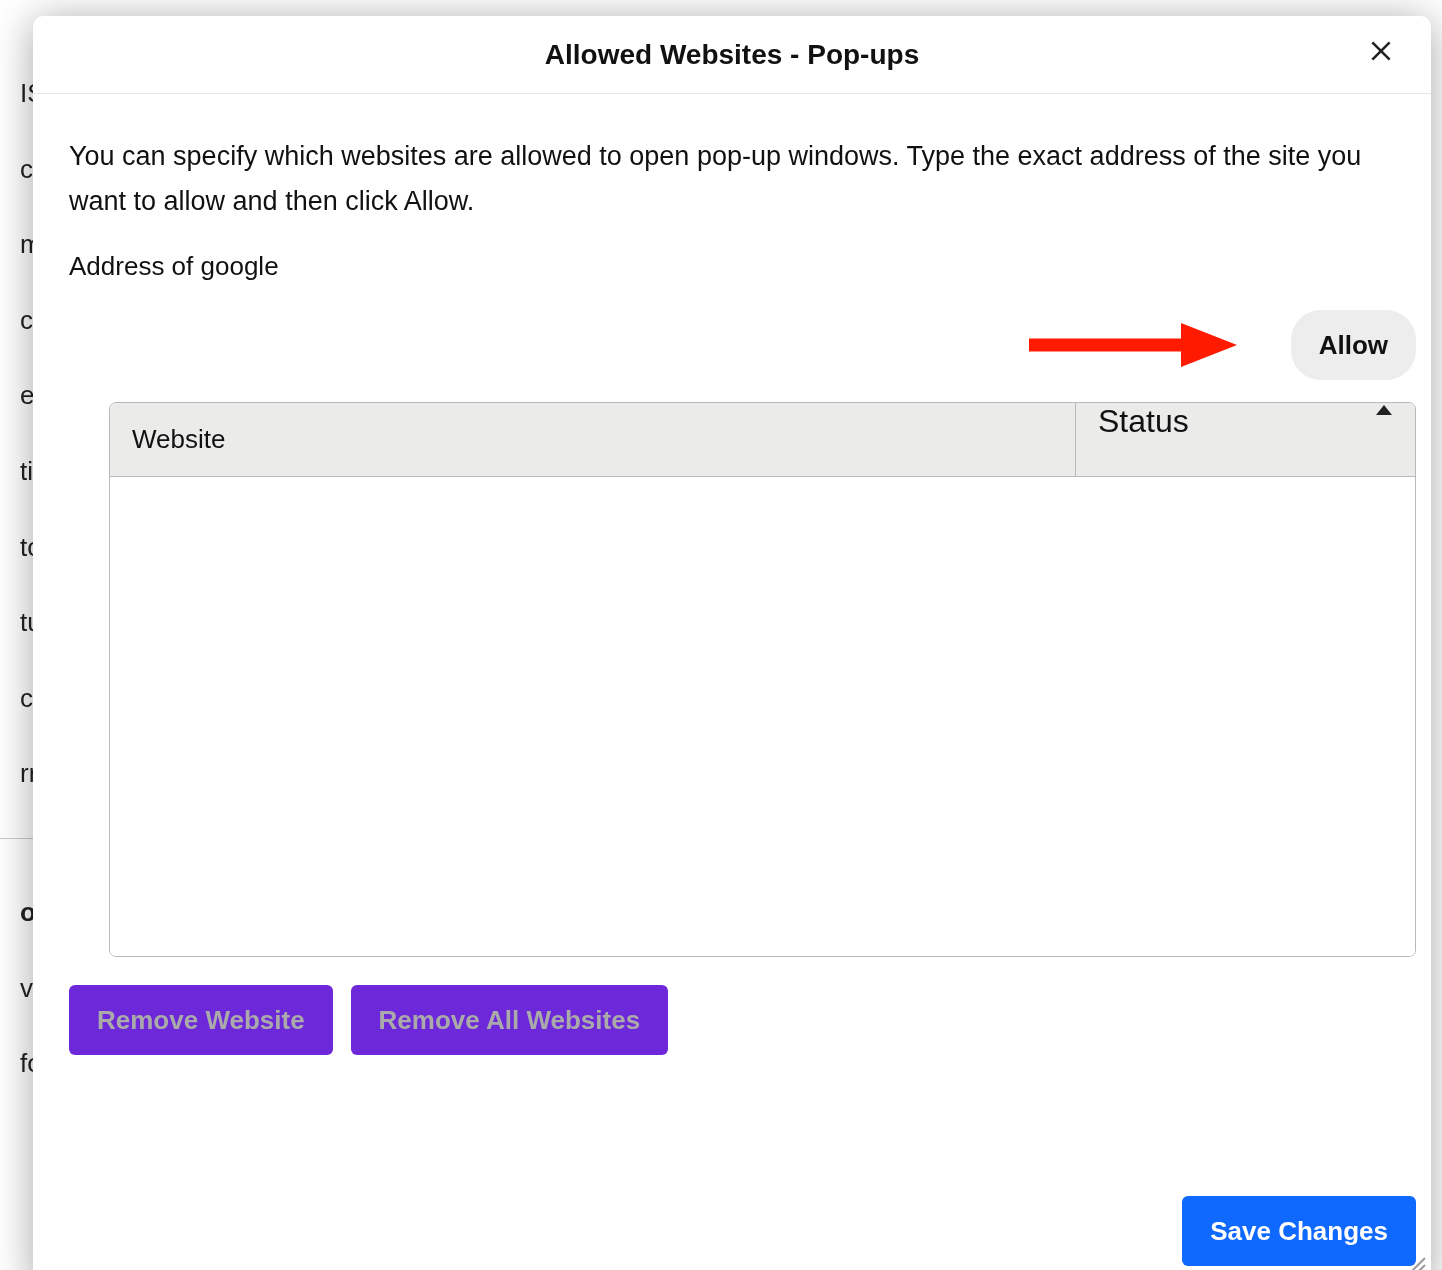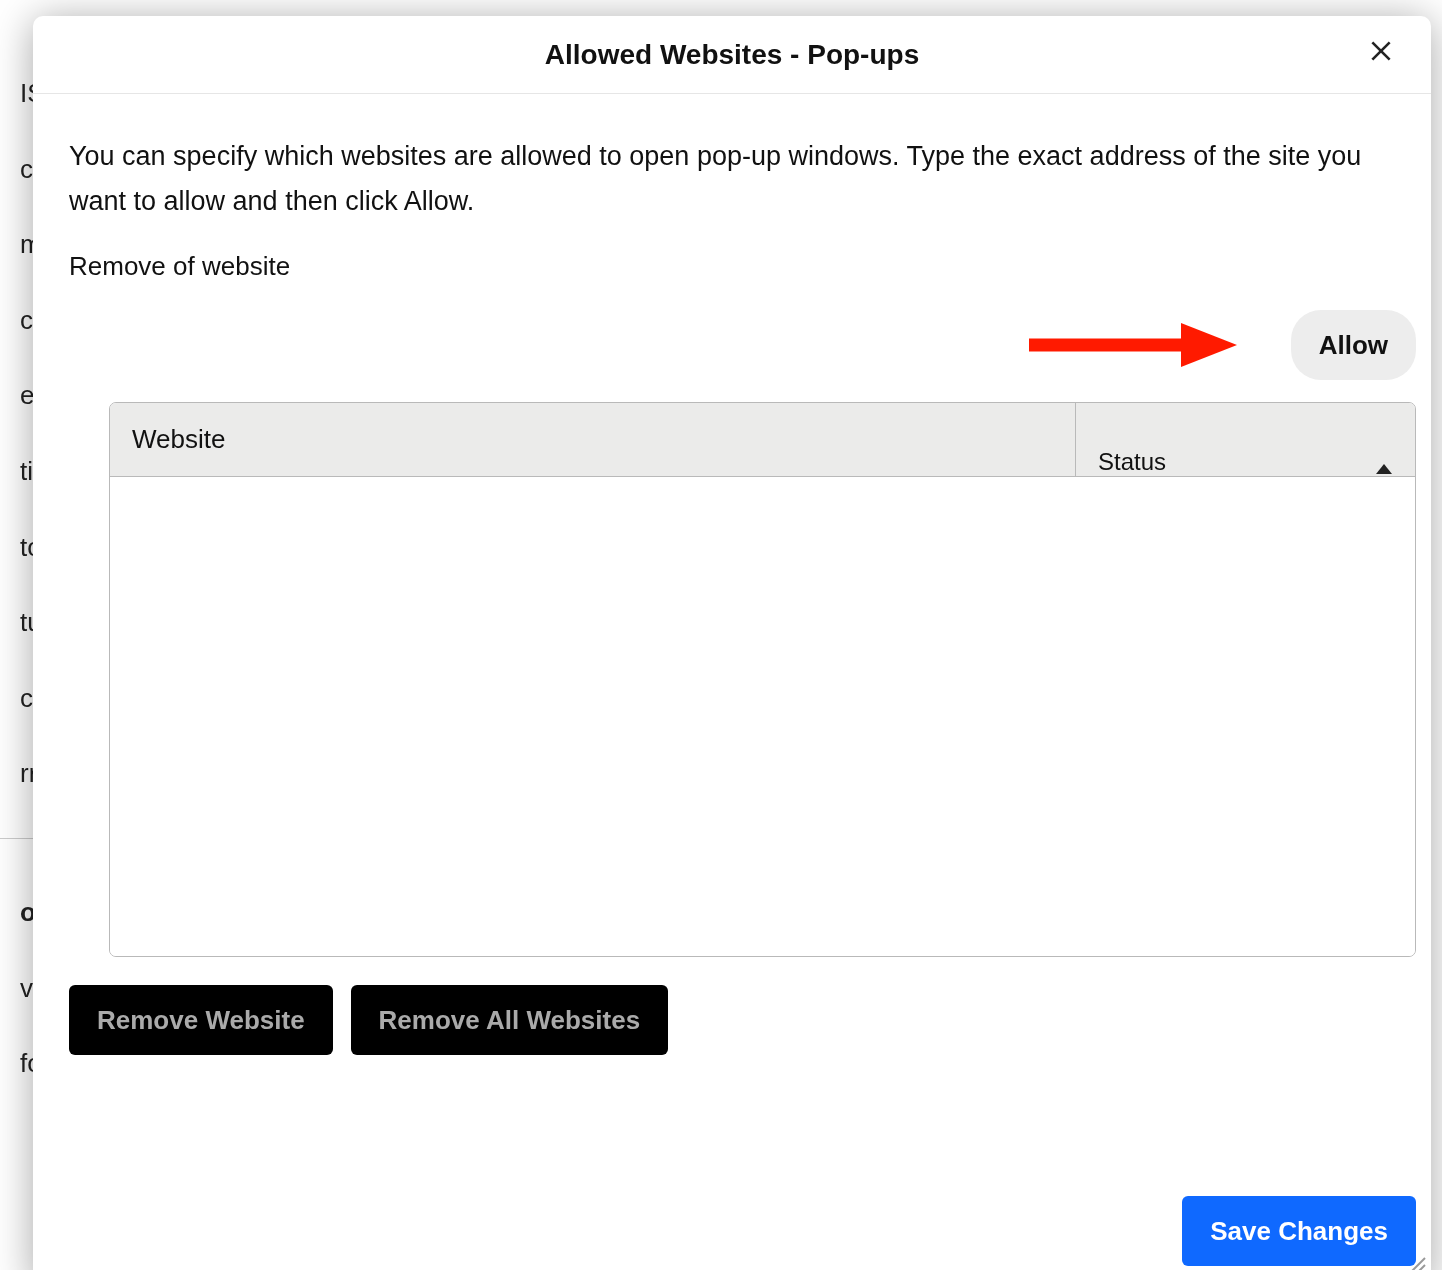--- a/index.html
+++ b/index.html
@@ -116,21 +116,21 @@
       border-radius: 6px;
       cursor: pointer;
       padding: 0 28px;
       height: 70px;
       display: inline-flex;
       align-items: center;
       justify-content: center;
     }
     .btn-default { background: #ededed; color: #111; border-radius: 30px; }
     .btn-primary { background: #0f69ff; color: #fff; text-align: center; }
-    .btn-disabled { background: #000000; color: #aaa; cursor: default; }
+    .btn-disabled { background: #6d28d9; color: #aaa; cursor: default; }
     .table-wrap {
       border: 1.5px solid #b9b9b9;
       border-radius: 7px;
       height: 555px;
       display: flex;
       flex-direction: column;
       margin-bottom: 28px;
       overflow: hidden;
       margin-left: 40px;
     }
@@ -146,24 +146,24 @@
       display: flex;
       align-items: center;
       padding: 0 22px;
       font-size: 26px;
       color: #111;
     }
     .col-status {
       width: 340px;
       border-left: 1px solid #b9b9b9;
       display: flex;
-      align-items: flex-end;
+      align-items: flex-start;
       justify-content: space-between;
       padding: 0 22px;
-      font-size: 24px;
+      font-size: 32px;
       color: #111;
     }
     .sort-icon svg { width: 18px; height: 14px; display:block; }
     .table-body { flex: 1; background: #fff; }
     .remove-row {
       display: flex;
       gap: 18px;
       margin-bottom: 28px;
     }
     .footer-row {
@@ -209,21 +209,21 @@
           <line x1="4" y1="4" x2="20" y2="20"></line>
           <line x1="20" y1="4" x2="4" y2="20"></line>
         </svg>
       </span>
     </button>
   </div>
 
   <div class="modal-body">
     <div class="description">You can specify which websites are allowed to open pop-up windows. Type the exact address of the site you want to allow and then click Allow.</div>
 
-    <div class="field-label">Remove of website</div>
+    <div class="field-label">Address of google</div>
 
     <div class="allow-row">
       <div class="arrow-annotation">
         <svg viewBox="0 0 220 56">
           <line x1="8" y1="28" x2="165" y2="28" stroke="#ff1a00" stroke-width="13"></line>
           <polygon points="160,6 216,28 160,50" fill="#ff1a00"></polygon>
         </svg>
       </div>
       <button class="btn btn-default">Allow</button>
     </div>

